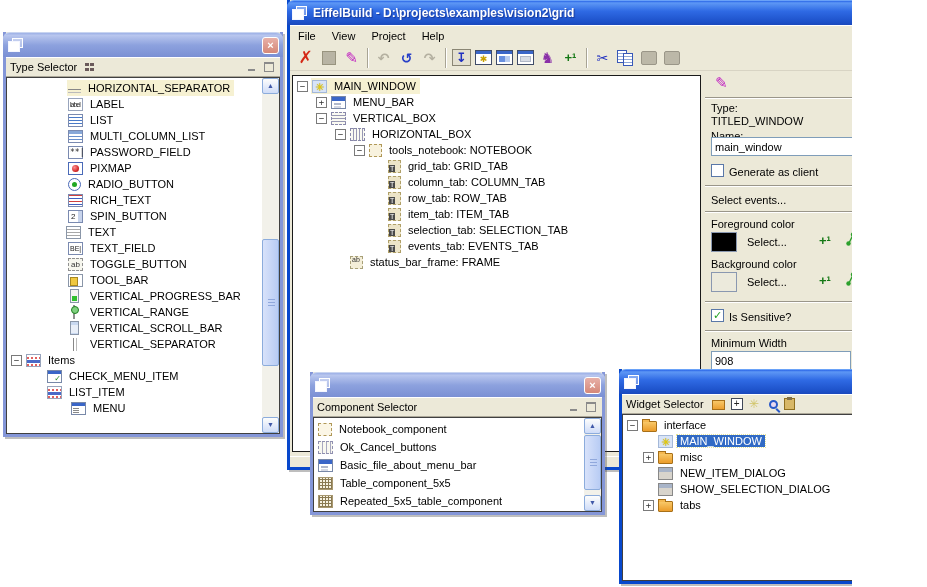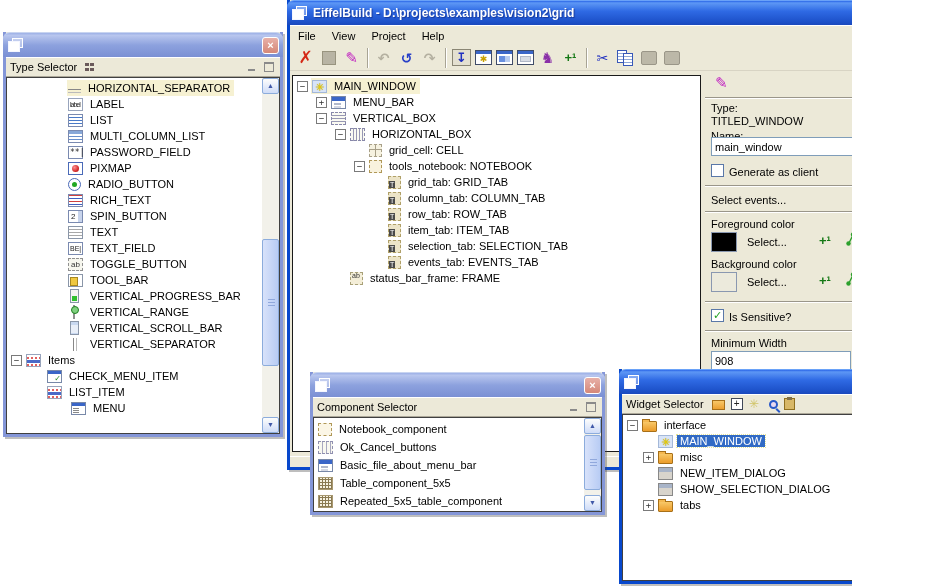--- a/index.html
+++ b/index.html
@@ -263,27 +263,20 @@
             </span>
           </div>
           <div class="trow" data-name="tree-item" style="padding-left: 42px;">
             <span class="expander" data-name="collapse-icon">−</span>
             <span class="selwrap" data-name="tree-item-content">
               <span class="icon ic-hbox" data-name="hbox-icon"></span>
               <span class="tlabel" data-name="tree-item-label">HORIZONTAL_BOX</span>
             </span>
           </div>
           <div class="trow" data-name="tree-item" style="padding-left: 61px;">
-            <span class="exspace" data-name="tree-indent"></span>
-            <span class="selwrap" data-name="tree-item-content">
-              <span class="icon ic-cell" data-name="cell-icon"></span>
-              <span class="tlabel" data-name="tree-item-label">grid_cell: CELL</span>
-            </span>
-          </div>
-          <div class="trow" data-name="tree-item" style="padding-left: 61px;">
             <span class="expander" data-name="collapse-icon">−</span>
             <span class="selwrap" data-name="tree-item-content">
               <span class="icon ic-notebook" data-name="notebook-icon"></span>
               <span class="tlabel" data-name="tree-item-label">tools_notebook: NOTEBOOK</span>
             </span>
           </div>
           <div class="trow" data-name="tree-item" style="padding-left: 80px;">
             <span class="exspace" data-name="tree-indent"></span>
             <span class="selwrap" data-name="tree-item-content">
               <span class="icon ic-tab" data-name="tab-icon"></span>
@@ -467,21 +460,21 @@
             <span class="tlabel" data-name="tree-item-label">RICH_TEXT</span>
           </span>
         </div>
         <div class="trow" data-name="tree-item" style="padding-left: 46px;">
           <span class="exspace" data-name="tree-indent"></span>
           <span class="selwrap" data-name="tree-item-content">
             <span class="icon ic-spin" data-name="spin-icon"></span>
             <span class="tlabel" data-name="tree-item-label">SPIN_BUTTON</span>
           </span>
         </div>
-        <div class="trow" data-name="tree-item" style="padding-left: 46px;">
+        <div class="trow" data-name="tree-item" style="padding-left: 36px; margin-left: 8px;">
           <span class="exspace" data-name="tree-indent"></span>
           <span class="selwrap" data-name="tree-item-content">
             <span class="icon ic-text" data-name="text-icon"></span>
             <span class="tlabel" data-name="tree-item-label">TEXT</span>
           </span>
         </div>
         <div class="trow" data-name="tree-item" style="padding-left: 46px;">
           <span class="exspace" data-name="tree-indent"></span>
           <span class="selwrap" data-name="tree-item-content">
             <span class="icon ic-textfield" data-name="textfield-icon"></span>

